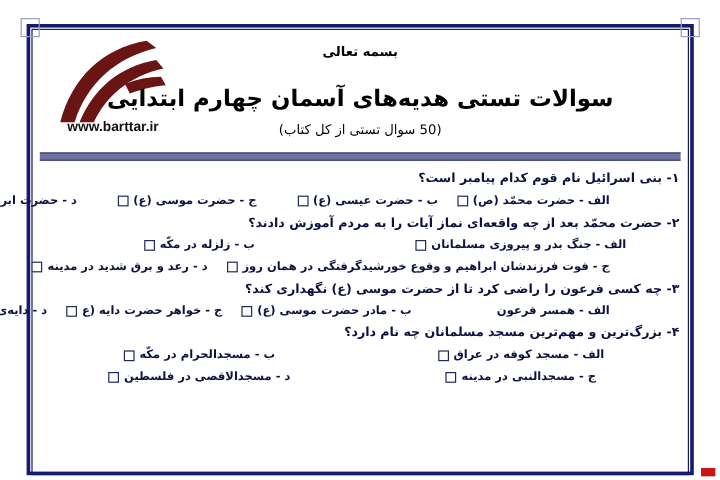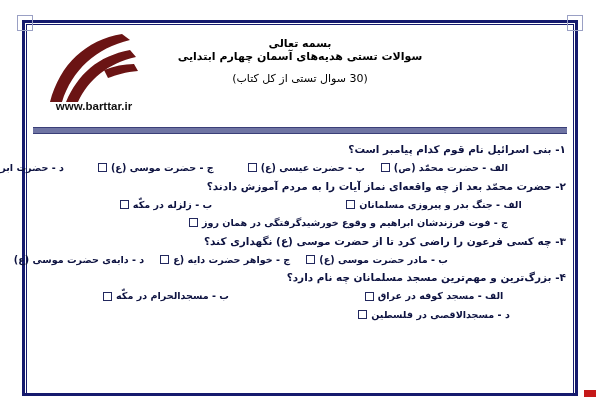--- a/index.html
+++ b/index.html
@@ -74,21 +74,22 @@
     color: #000000;
     font-weight: bold;
     direction: rtl;
   }
   .hdr-bismillah {
     margin-top: 12px;
     font-size: 11px;
     letter-spacing: 0.3px;
   }
   .hdr-title {
-    font-size: 11px;
+    margin-top: 21px;
+    font-size: 19px;
   }
   .hdr-sub {
     margin-top: 9px;
     font-size: 11px;
     font-weight: normal;
   }
 
   
   .logo-box {
     position: absolute;
@@ -217,21 +218,21 @@
       <path d="M6 72 C 16 34, 42 10, 78 4 L 86 10 C 52 18, 28 40, 18 72 Z" fill="#6b1414"></path>
       <path d="M22 72 C 34 44, 54 26, 86 20 L 92 27 C 64 33, 44 50, 34 72 Z" fill="#6b1414"></path>
       <path d="M60 40 C 70 36, 80 34, 90 34 L 94 41 C 82 42, 72 45, 64 48 Z" fill="#6b1414"></path>
     </svg>
     <div class="logo-url">www.barttar.ir</div>
   </div>
 
   <div class="header">
     <div class="hdr-line hdr-bismillah">بسمه تعالی</div>
     <div class="hdr-line hdr-title">سوالات تستی هدیه‌های آسمان چهارم ابتدایی</div>
-    <div class="hdr-line hdr-sub">(30 سوال تستی از کل کتاب)</div>
+    <div class="hdr-line hdr-sub">(50 سوال تستی از کل کتاب)</div>
   </div>
 
   <div class="separator"></div>
 
   <div class="body">
 
     <div class="q-block">
       <div class="q-stem">۱- بنی اسرائیل نام قوم کدام پیامبر است؟</div>
       <div class="opt-row row-right">
         <div class="sp-lg"></div>
@@ -273,27 +274,35 @@
           </div>
         </div>
       </div>
       <div class="opt-row row-right">
         <div class="sp-lg"></div>
         <div class="opt">
           <span class="opt-label">ج - فوت فرزندشان ابراهیم و وقوع خورشیدگرفتگی در همان روز</span>
           <span class="cbox"></span>
         </div>
         <div class="sp-sm"></div>
+        <div class="opt">
+          <span class="opt-label">د - رعد و برق شدید در مدینه</span>
+          <span class="cbox"></span>
+        </div>
       </div>
     </div>
 
     <div class="q-block">
       <div class="q-stem">۳- چه کسی فرعون را راضی کرد تا از حضرت موسی (ع) نگهداری کند؟</div>
       <div class="opt-row row-right">
         <div class="sp-lg"></div>
+        <div class="opt">
+          <span class="opt-label">الف - همسر فرعون</span>
+          <span class="cbox nobox"></span>
+        </div>
         <div class="sp-lg"></div>
         <div class="opt">
           <span class="opt-label">ب - مادر حضرت موسی (ع)</span>
           <span class="cbox"></span>
         </div>
         <div class="sp-sm"></div>
         <div class="opt">
           <span class="opt-label">ج - خواهر حضرت دایه (ع</span>
           <span class="cbox"></span>
         </div>
@@ -315,20 +324,26 @@
           </div>
         </div>
         <div class="grid-cell cell-left">
           <div class="opt">
             <span class="opt-label">ب -  مسجدالحرام در مکّه</span>
             <span class="cbox"></span>
           </div>
         </div>
       </div>
       <div class="opt-row">
+        <div class="grid-cell cell-right">
+          <div class="opt">
+            <span class="opt-label">ج -  مسجدالنبی در مدینه</span>
+            <span class="cbox"></span>
+          </div>
+        </div>
         <div class="grid-cell cell-left">
           <div class="opt">
             <span class="opt-label">د - مسجدالاقصی در فلسطین</span>
             <span class="cbox"></span>
           </div>
         </div>
       </div>
     </div>
 
   </div>

